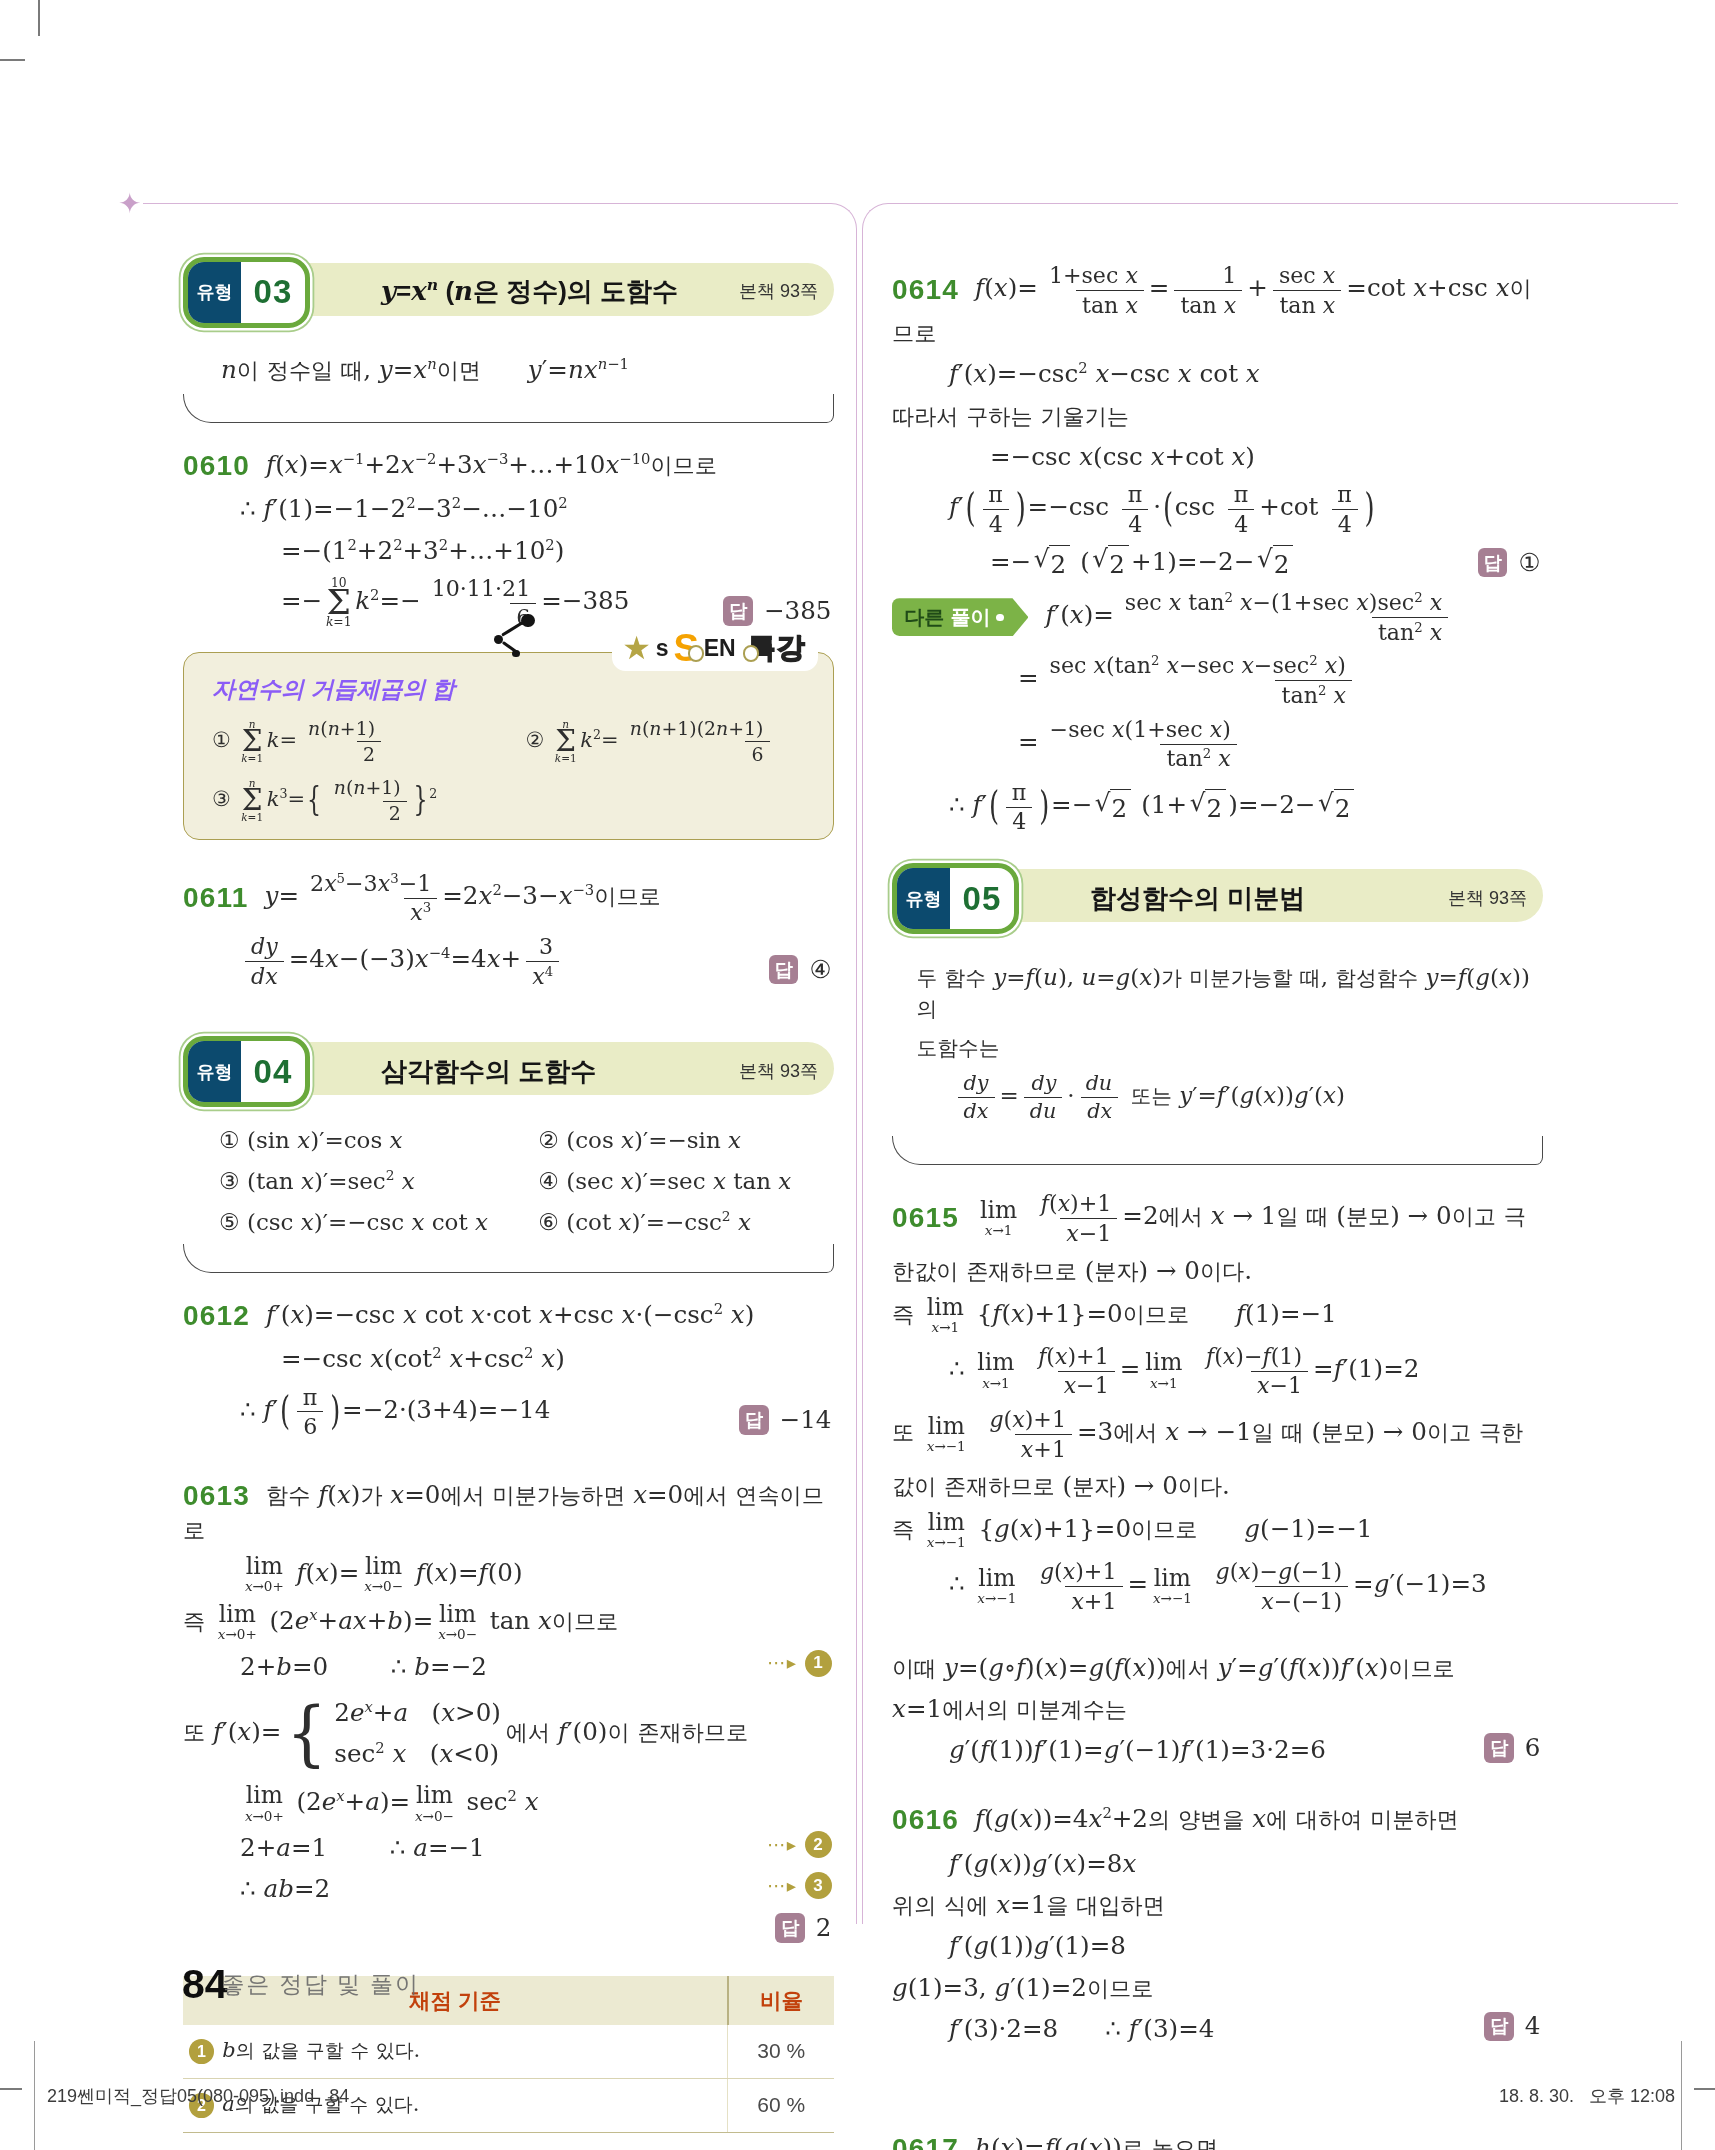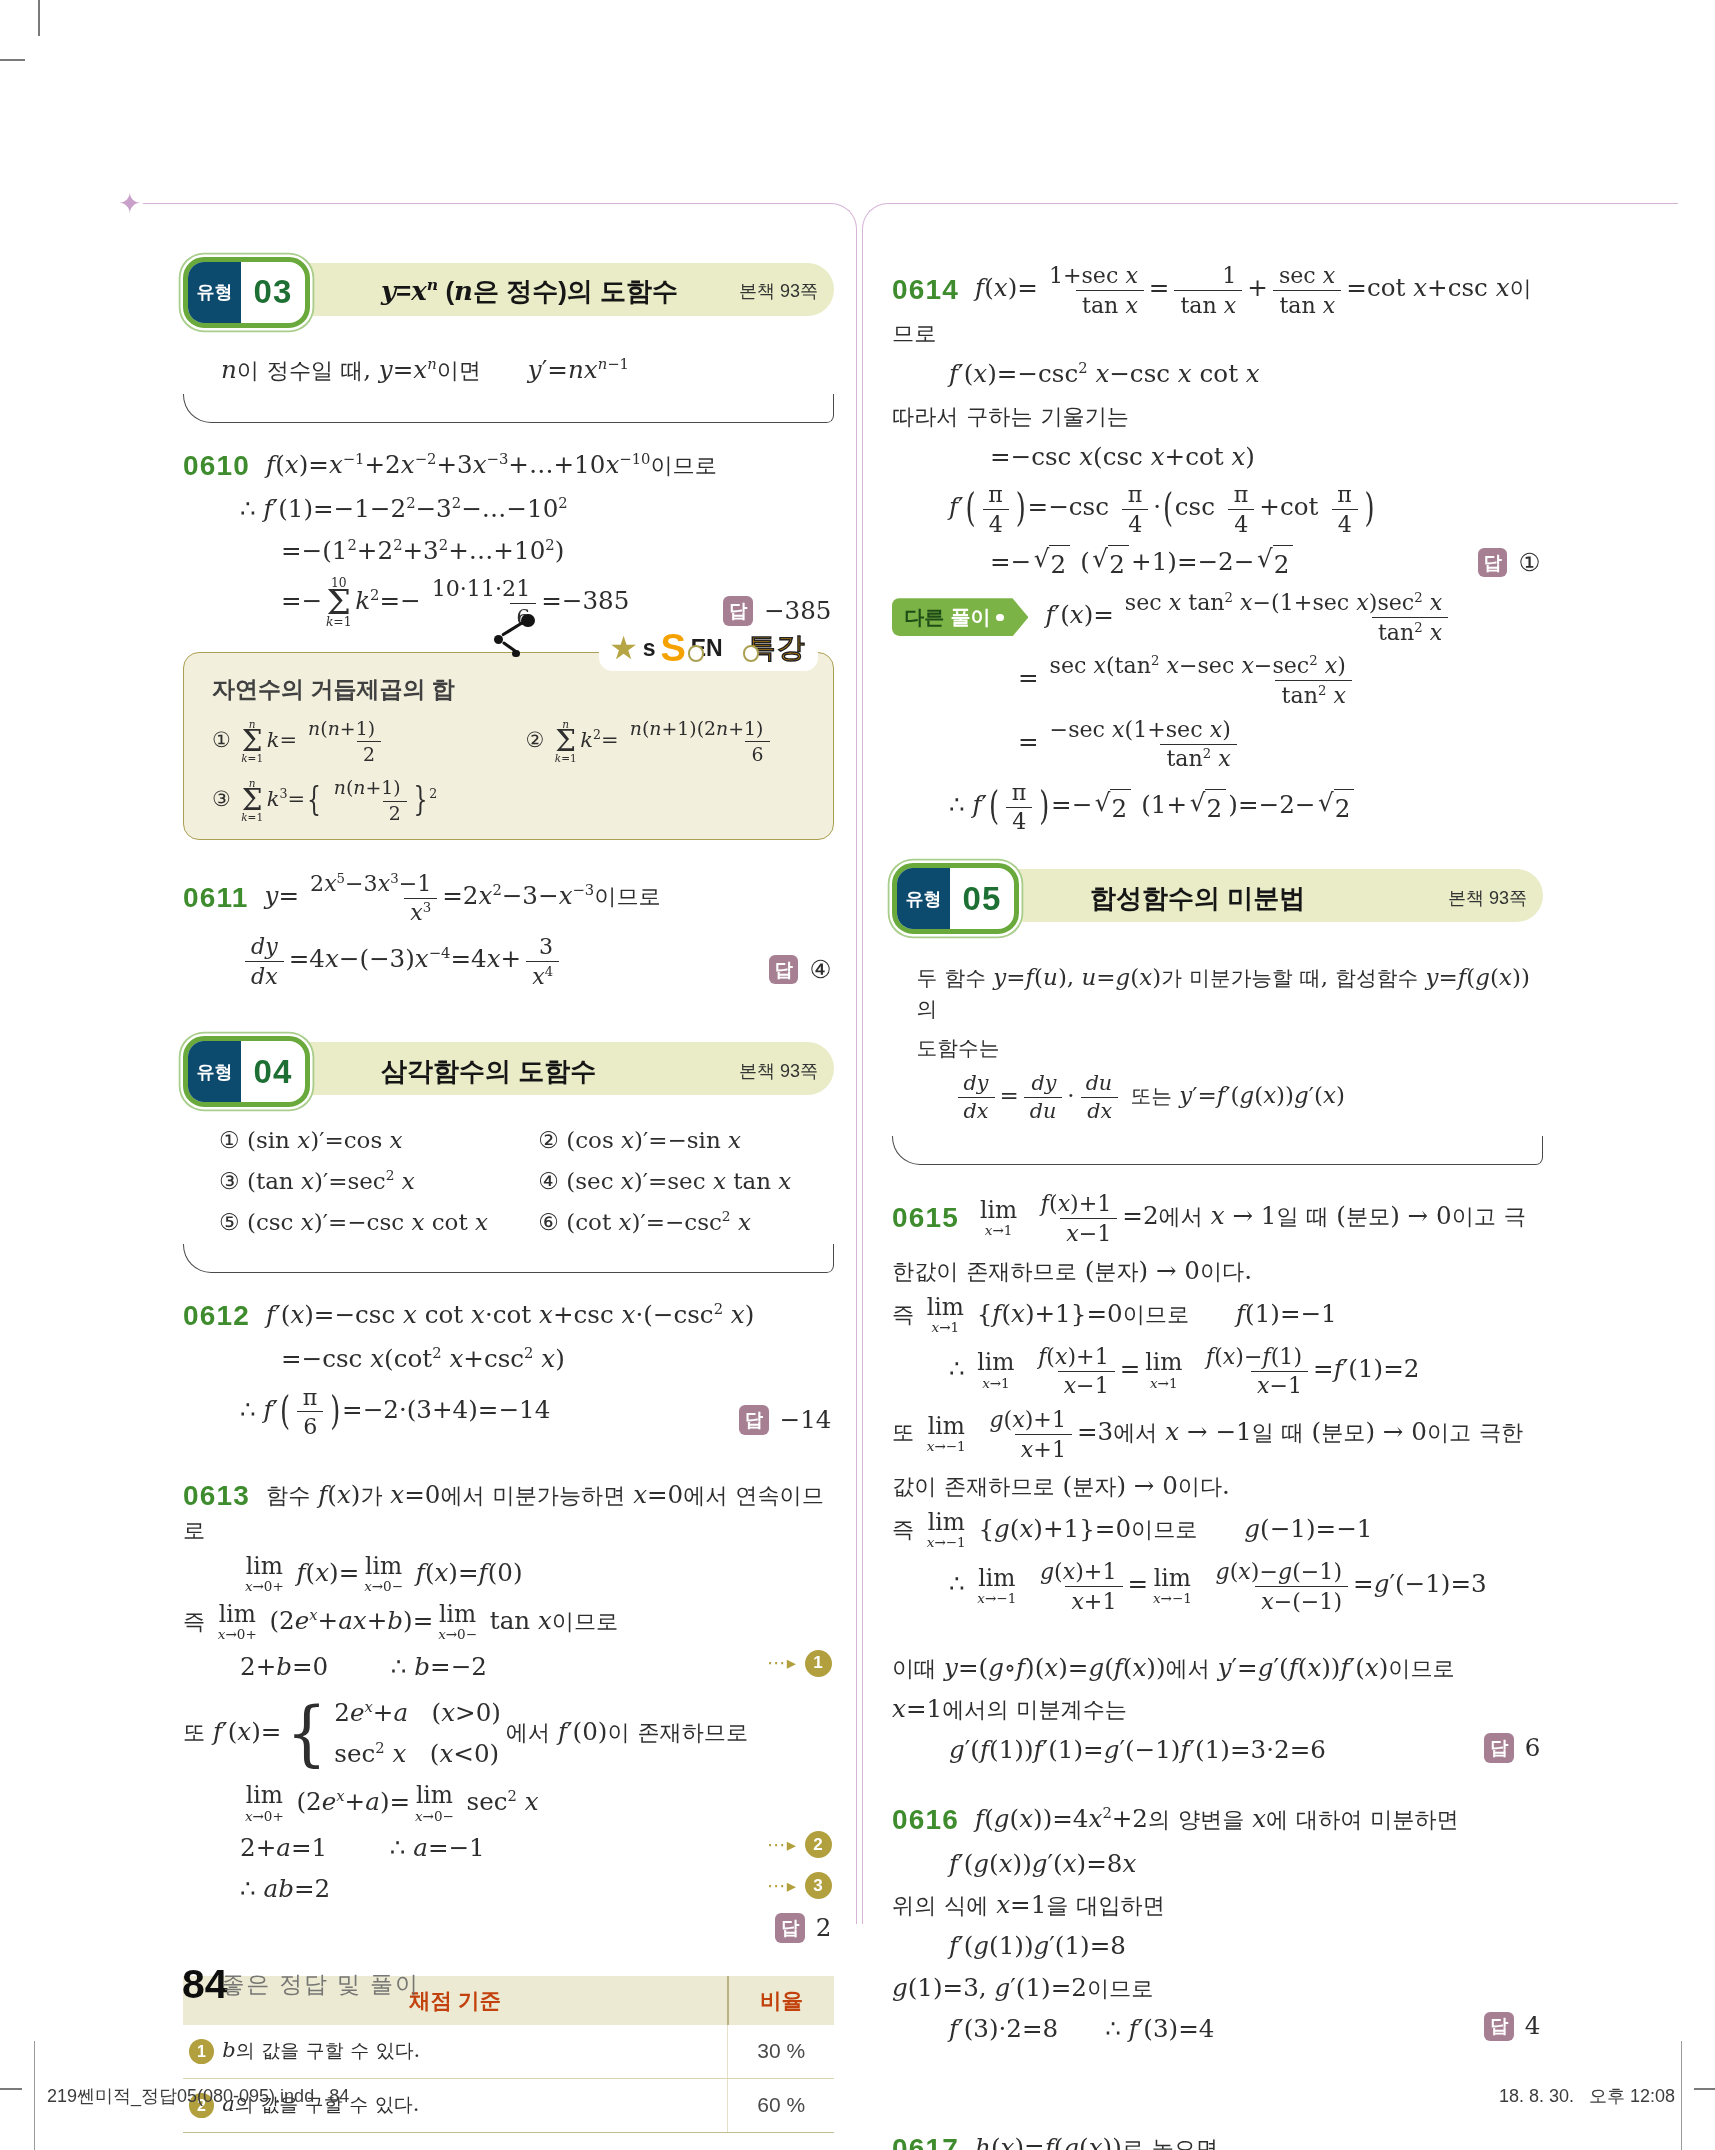--- a/index.html
+++ b/index.html
@@ -98,27 +98,27 @@
   .rule-lines .mitem:last-child{padding-left:36px;}
   
   .ssen-box{position:relative;background:#f2efdd;border:1.8px solid #ab9f52;border-radius:16px;
       margin:22px 0 29.5px;padding:18.4px 17px 14.7px 28px;}
   .ssen-logo{position:absolute;top:-27px;right:14.7px;background:#fff;border-radius:13.5px;
       padding:3.7px 12.3px 3.7px 9.8px;display:flex;align-items:center;gap:4.9px;z-index:2;}
   .ssen-star{color:#b5a545;font-size:32px;line-height:1;font-family:"DejaVu Sans",sans-serif;}
   .ssen-s1{font-size:23px;font-weight:bold;color:#1d1d1d;}
   .ssen-S{font-size:38px;font-weight:bold;color:#f5a201;line-height:0.8;}
   .ssen-en{font-size:23px;font-weight:bold;color:#1d1d1d;}
-  .ssen-tk{font-size:28px;font-weight:normal;color:#f5a201;-webkit-text-stroke:1.5px #222;letter-spacing:1.2px;margin-left:20px;}
+  .ssen-tk{font-size:28px;font-weight:bold;color:#f5a201;-webkit-text-stroke:1.5px #222;letter-spacing:1.2px;margin-left:7px;}
   .ring{position:absolute;top:-7.4px;width:12.3px;height:12.3px;border:2.5px solid #ab9f52;border-radius:50%;background:#fff;z-index:3;}
   .ring1{right:129px;} .ring2{right:74px;}
   .mol{position:absolute;right:278px;top:-39px;width:61px;height:49px;z-index:3;}
   .mol .md{position:absolute;background:#141414;border-radius:50%;}
   .mol .l{position:absolute;background:#141414;height:3.1px;border-radius:1.8px;}
-  .ssen-title{font-weight:bold;font-size:23px;color:#404040;margin:2.5px 0 13.5px;}
+  .ssen-title{font-weight:bold;font-size:23px;color:#8b5cf6;margin:2.5px 0 13.5px;font-style:italic;}
   .ssen-grid{display:grid;grid-template-columns:1.08fr 1fr;row-gap:12.3px;
       font-family:"DejaVu Serif",serif;font-size:21px;white-space:pre-wrap;}
   .ssen-grid .mitem,.rule-grid .mitem{line-height:1.2;}
   
   .score-table{width:100%;border-collapse:collapse;margin-top:29.5px;font-size:21px;color:#2e2e2e;}
   .score-table th{background:#ecead2;font-weight:bold;font-size:21.5px;padding:9.8px 6.1px;color:#c2410c;}
   .score-table th.pct{width:93px;border-left:2.5px solid #b9b283;}
   .score-table td{padding:13.5px 6.1px;border-bottom:1.2px solid #d9d4b2;text-align:left;}
   .score-table td.pct{text-align:center;color:#4a4a4a;border-left:1.2px solid #e5e1c6;}
   .score-table tr:last-child td{border-bottom:1.8px solid #c2bb8e;}

